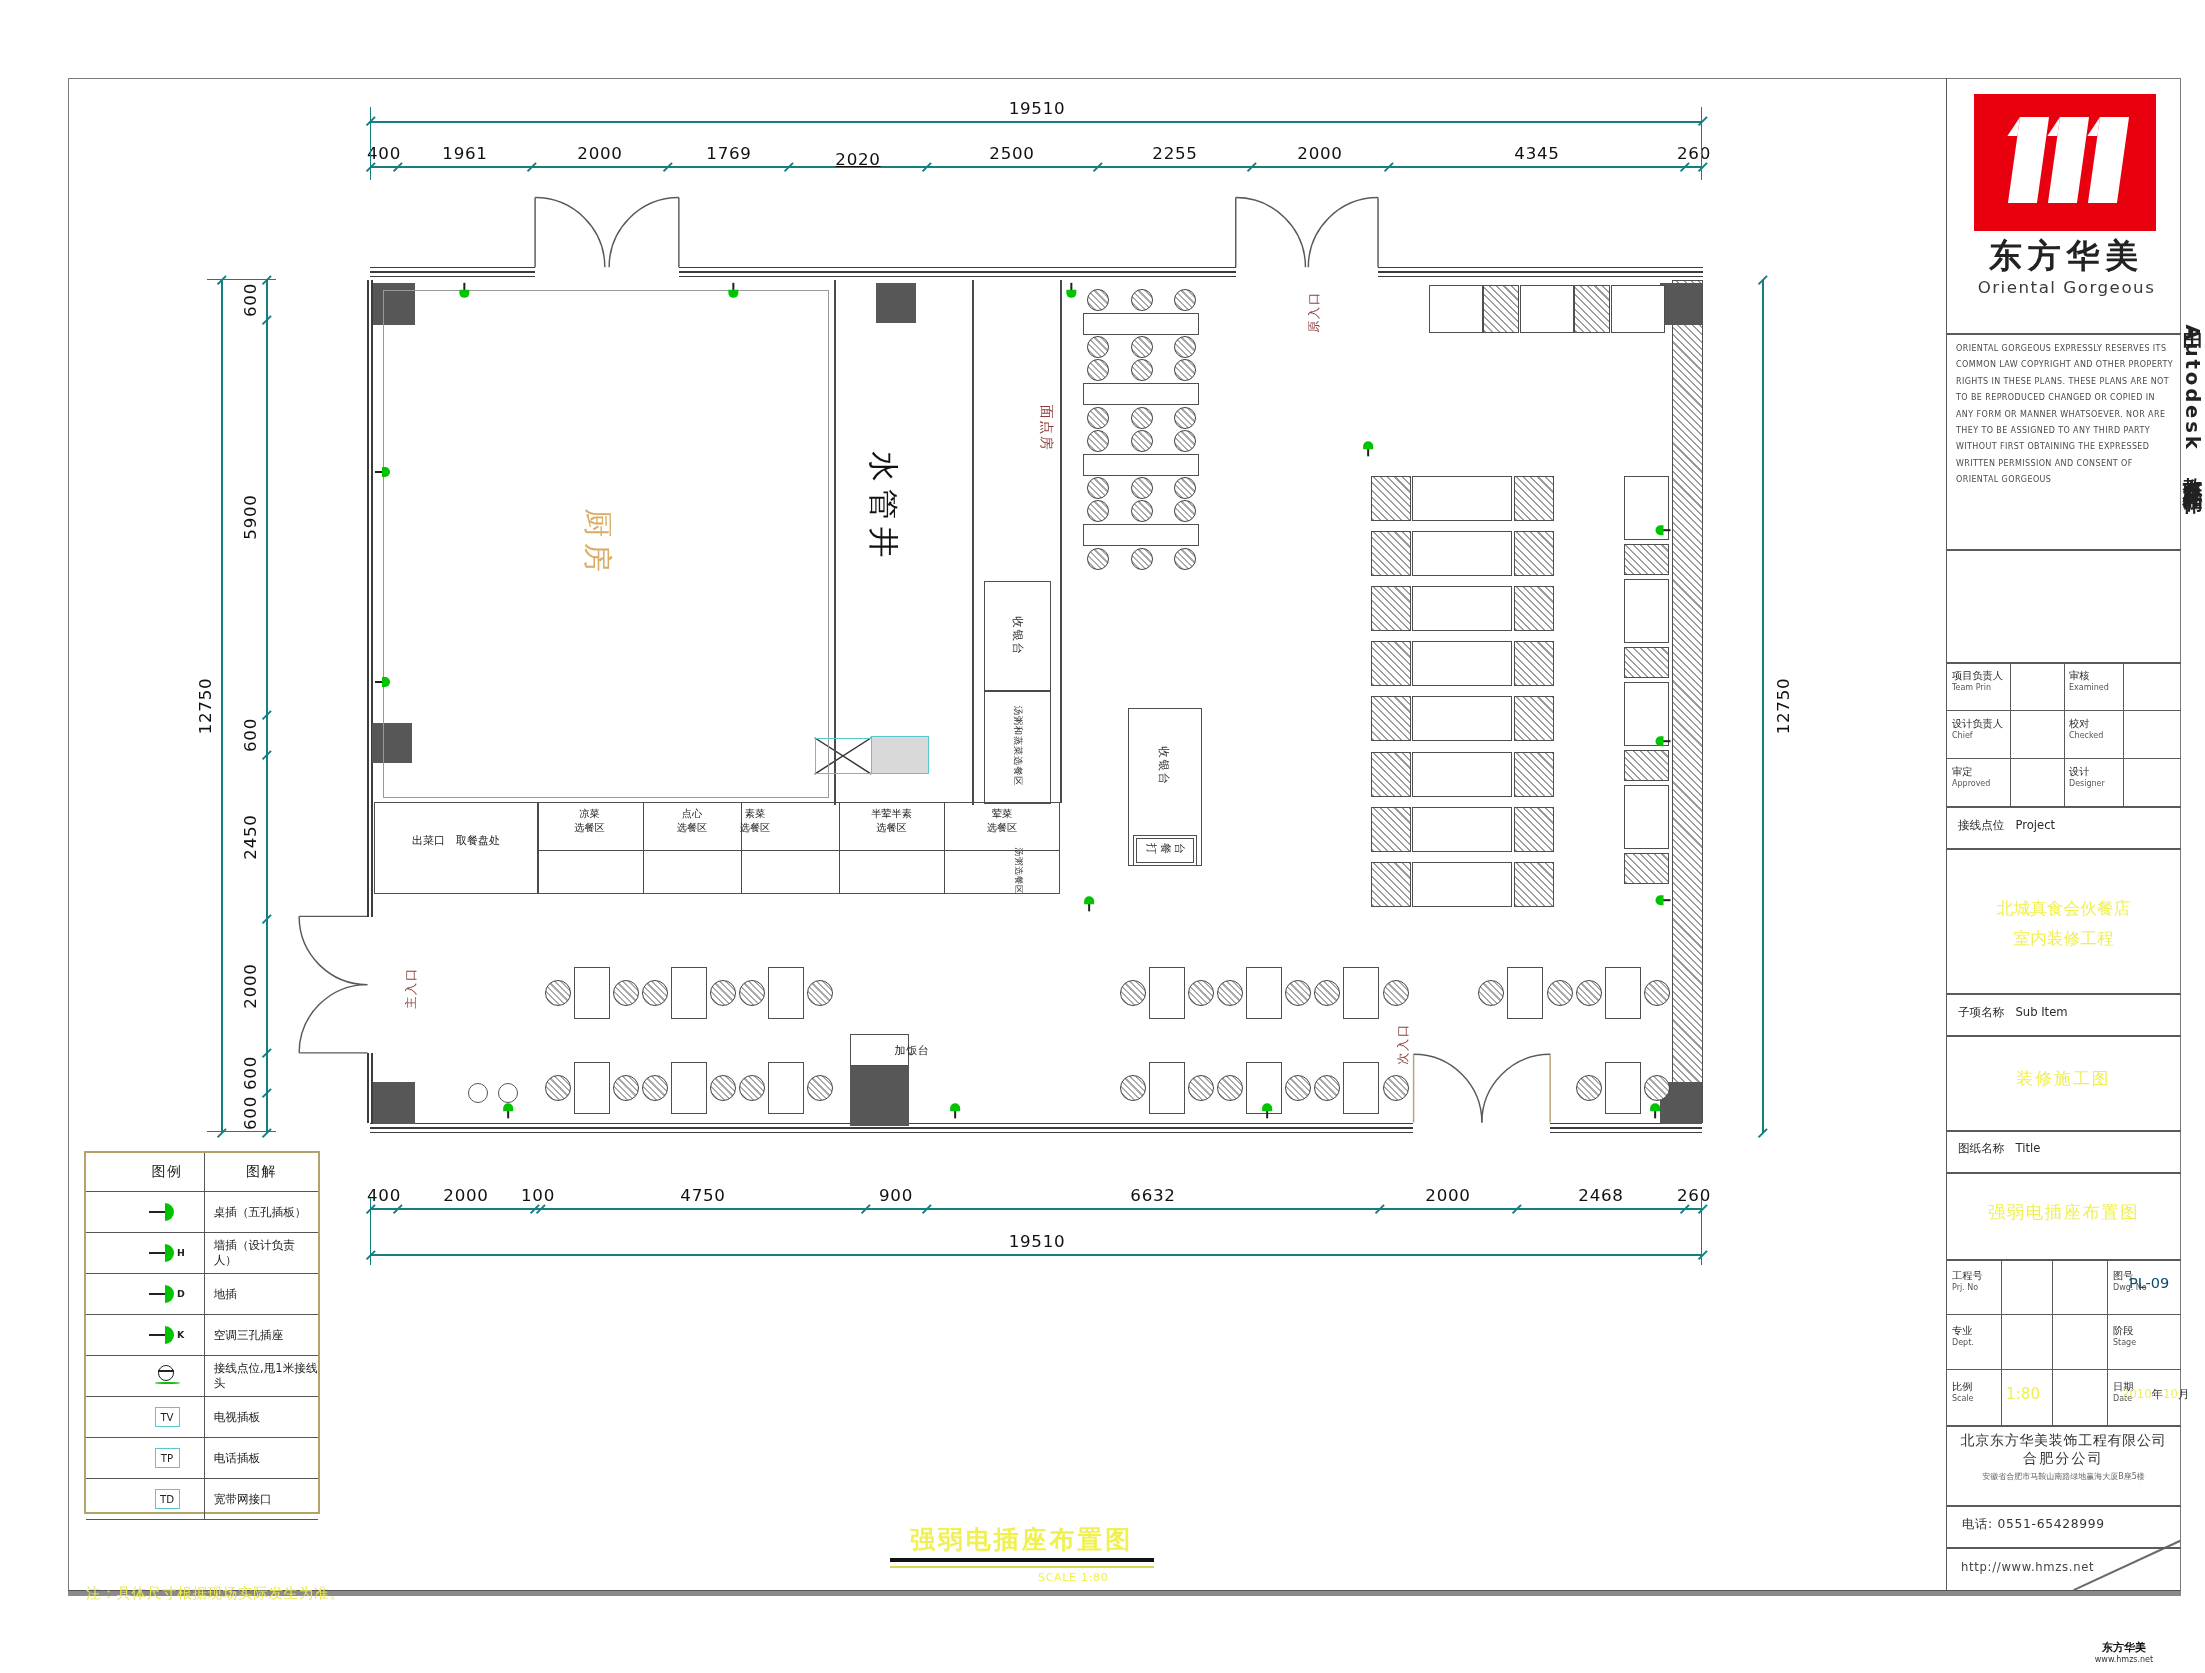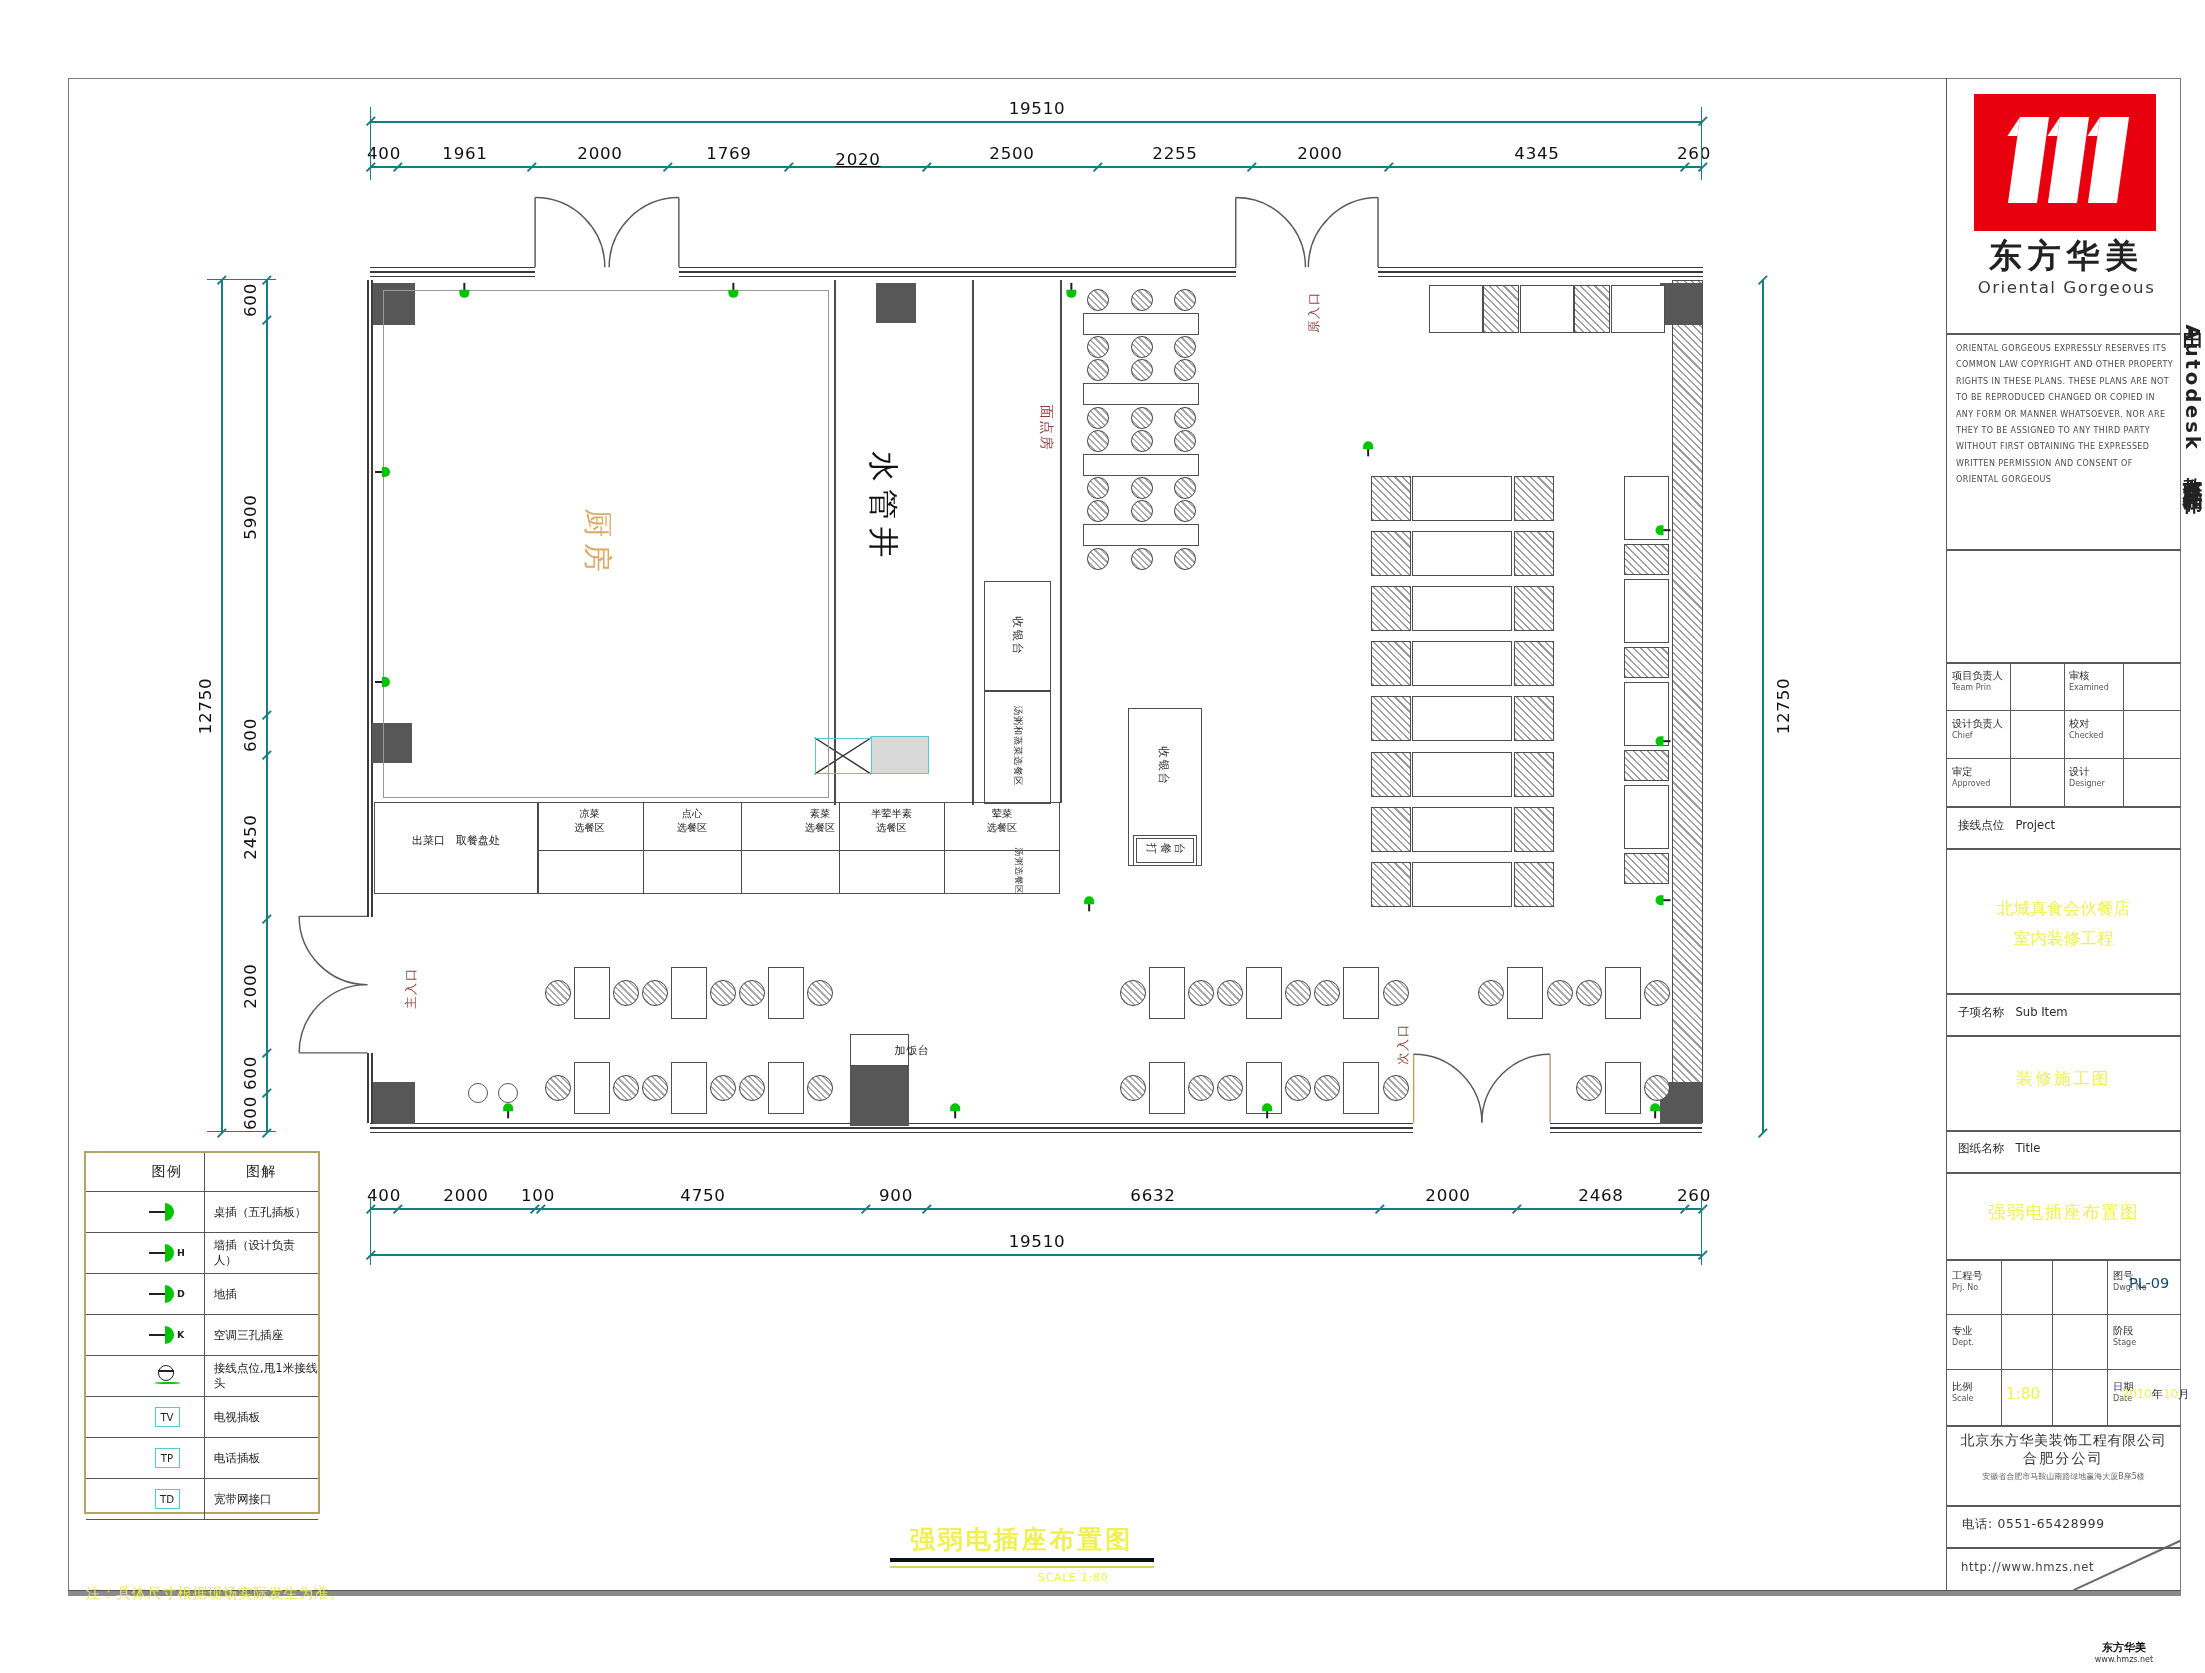--- a/index.html
+++ b/index.html
@@ -233,21 +233,21 @@
     <div class="ln" style="left: 537px; top: 850px; width: 523px; height: 1.1px;"></div>
     <div class="celllbl" style="left: 377px; top: 834px; width: 158px;;font-size:11px;">出菜口　取餐盘处</div>
     <div class="celllbl" style="left: 537px; top: 807px; width: 105px;">
       <div>凉菜</div>
       <div>选餐区</div>
     </div>
     <div class="celllbl" style="left: 643px; top: 807px; width: 98px;">
       <div>点心</div>
       <div>选餐区</div>
     </div>
-    <div class="celllbl" style="left: 771px; top: 807px; width: 98px;">
+    <div class="celllbl" style="left: 706px; top: 807px; width: 98px;">
       <div>素菜</div>
       <div>选餐区</div>
     </div>
     <div class="celllbl" style="left: 839px; top: 807px; width: 105px;">
       <div>半荤半素</div>
       <div>选餐区</div>
     </div>
     <div class="celllbl" style="left: 944px; top: 807px; width: 116px;">
       <div>荤菜</div>
       <div>选餐区</div>

